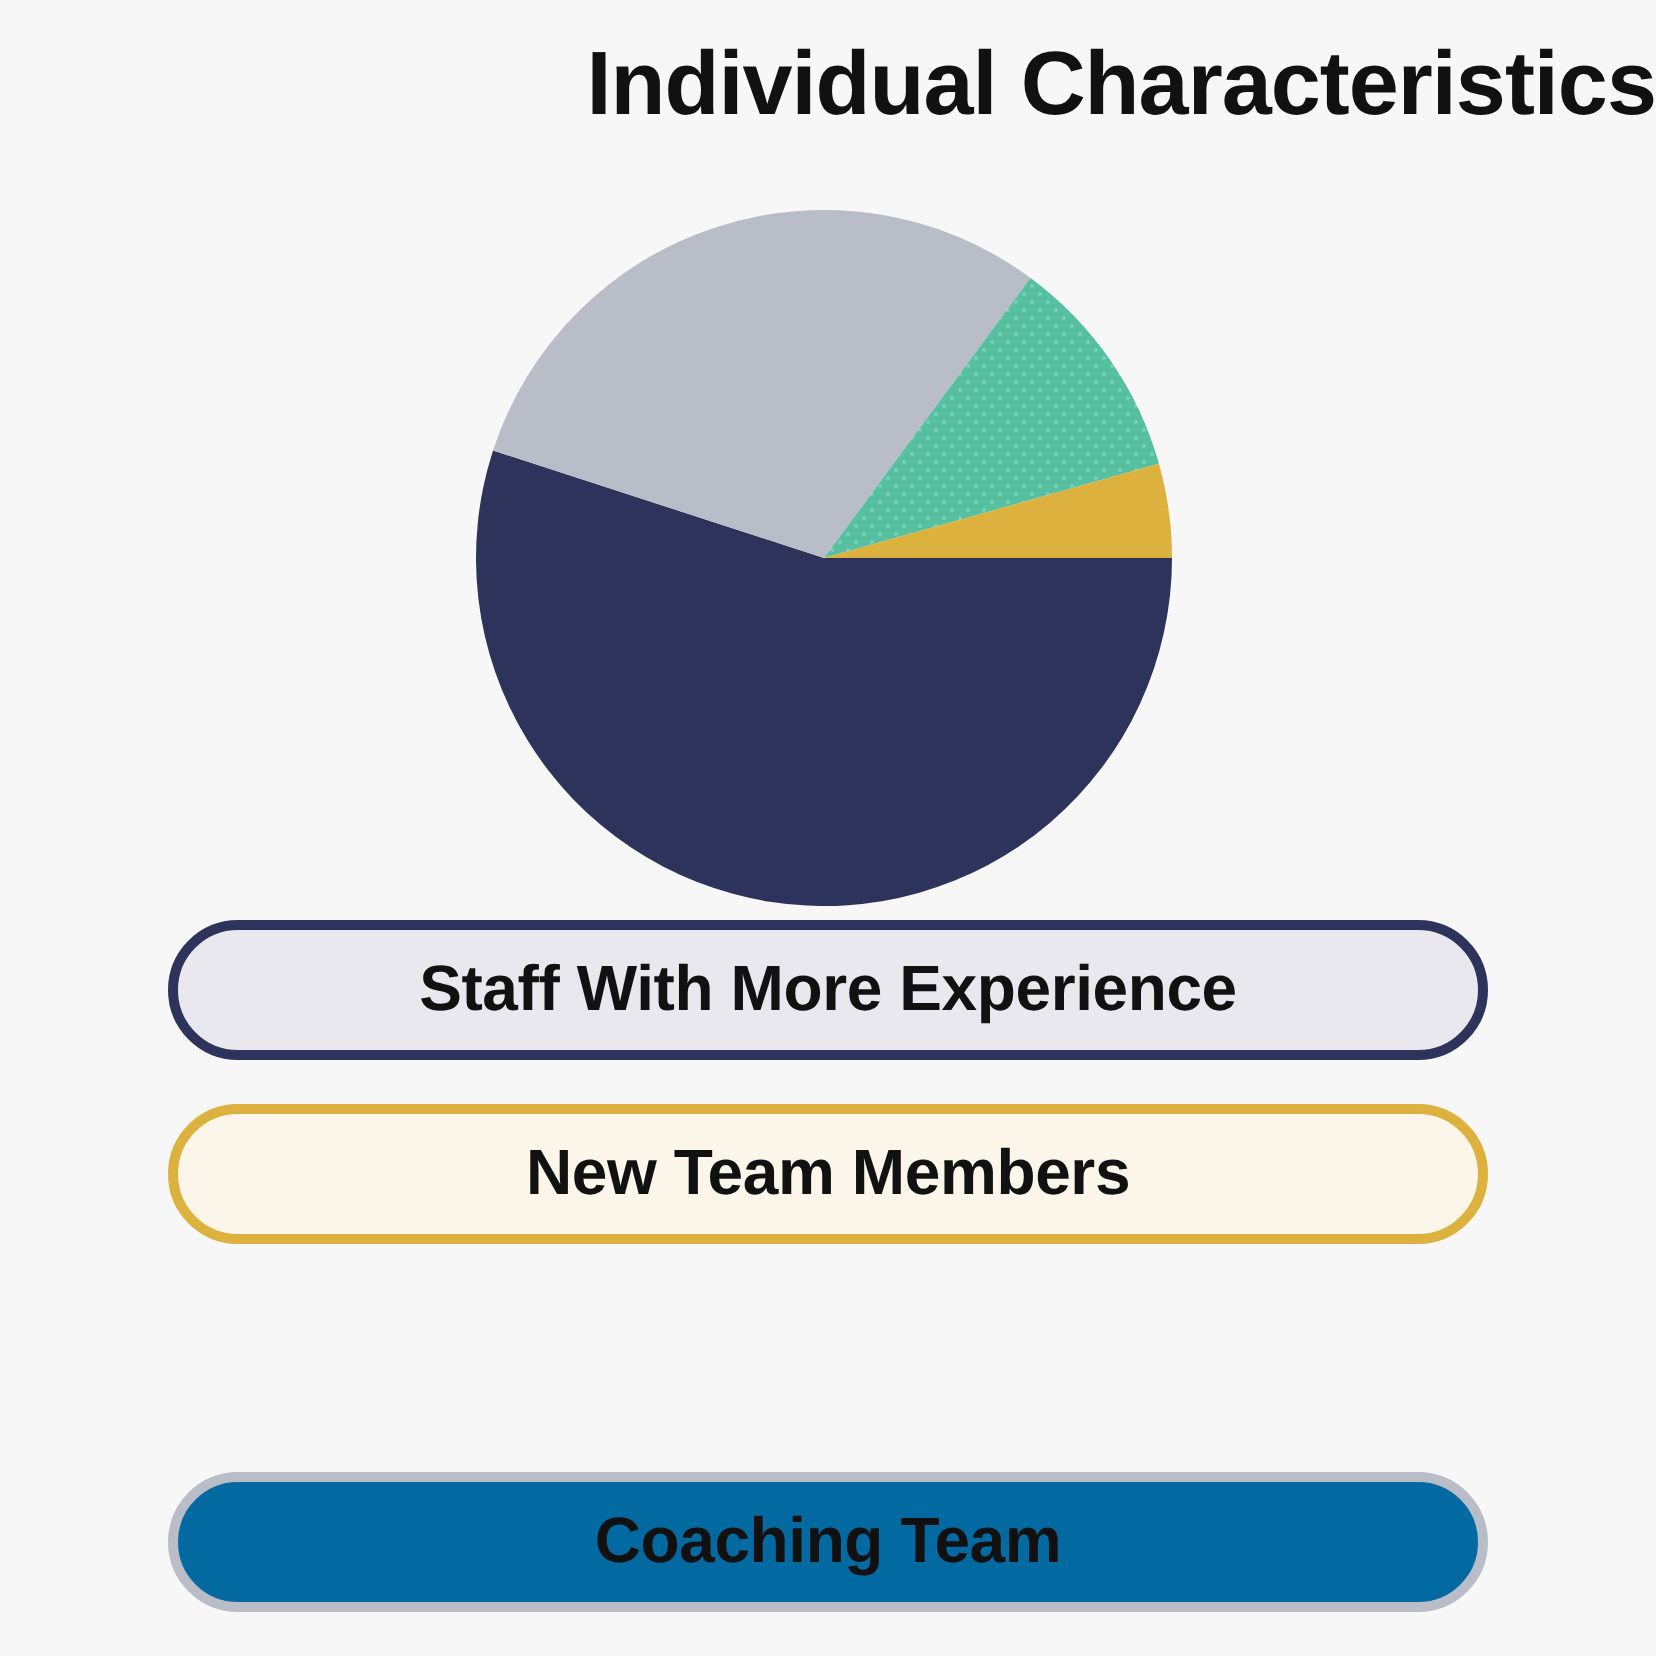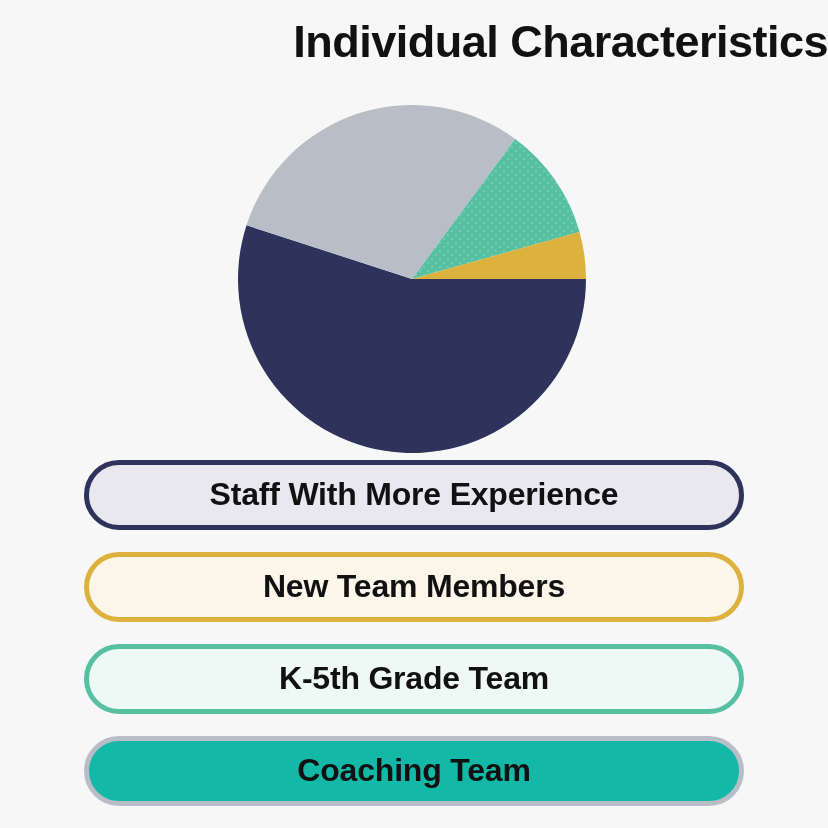--- a/index.html
+++ b/index.html
@@ -116,23 +116,20 @@
   <div id="legend">
 
     <div id="pill-0" class="pill" style="border-color: rgb(46, 51, 92); background: rgb(232, 232, 238);">
       <span class="pill-label">Staff With More Experience</span>
     </div>
 
     <div id="pill-1" class="pill" style="border-color: rgb(220, 177, 61); background: rgb(251, 246, 233);">
       <span class="pill-label">New Team Members</span>
     </div>
 
-    <div id="pill-2" class="pill" style="border-color: rgb(86, 192, 161); background: rgb(238, 248, 244);">
-      <span class="pill-label">K-5th Grade Team</span>
-    </div>
 
-    <div id="pill-3" class="pill" style="border-color: rgb(184, 189, 200); background: #14b8a6;">
+    <div id="pill-3" class="pill" style="border-color: rgb(184, 189, 200); background: #0369a1;">
       <span class="pill-label">Coaching Team</span>
     </div>
 
   </div>
 
 </div>
 
 </body></html>

